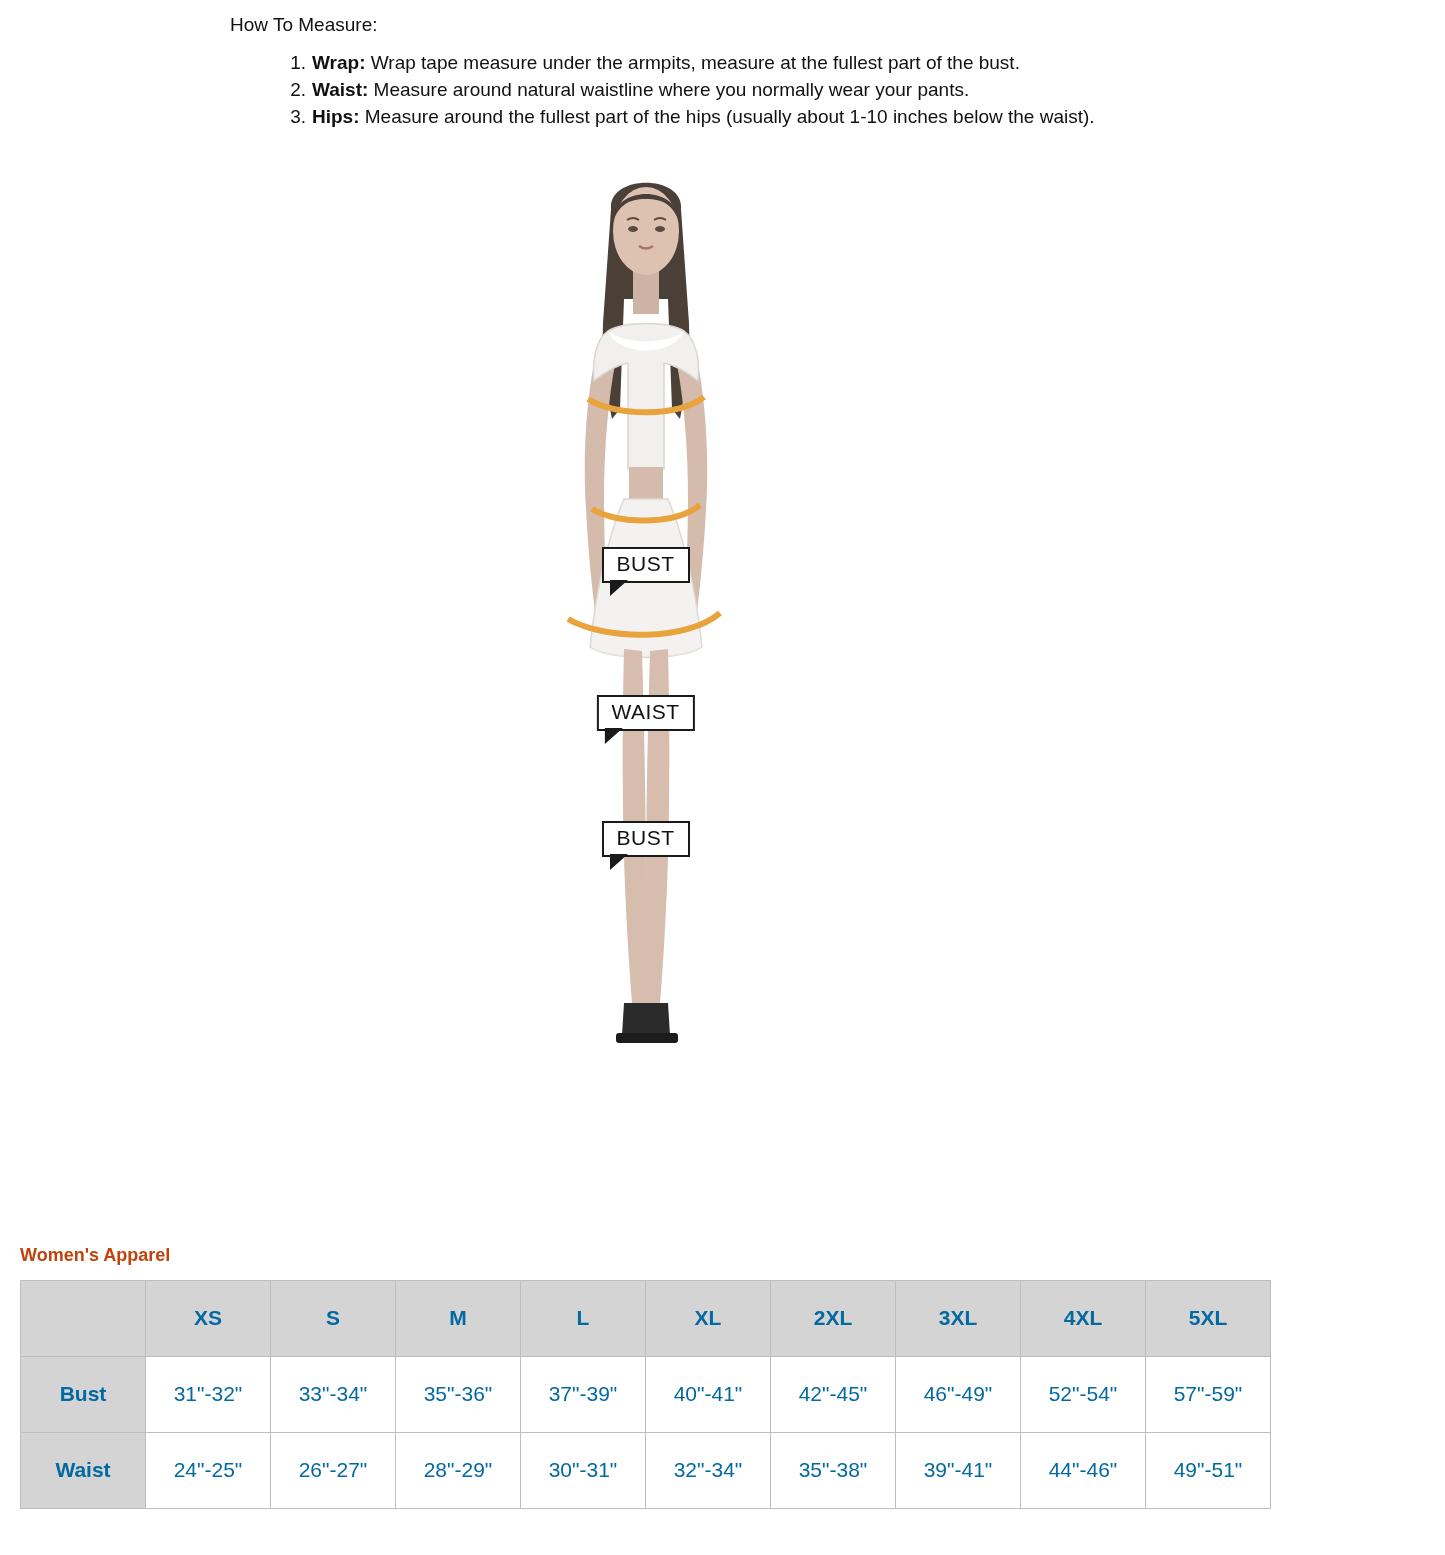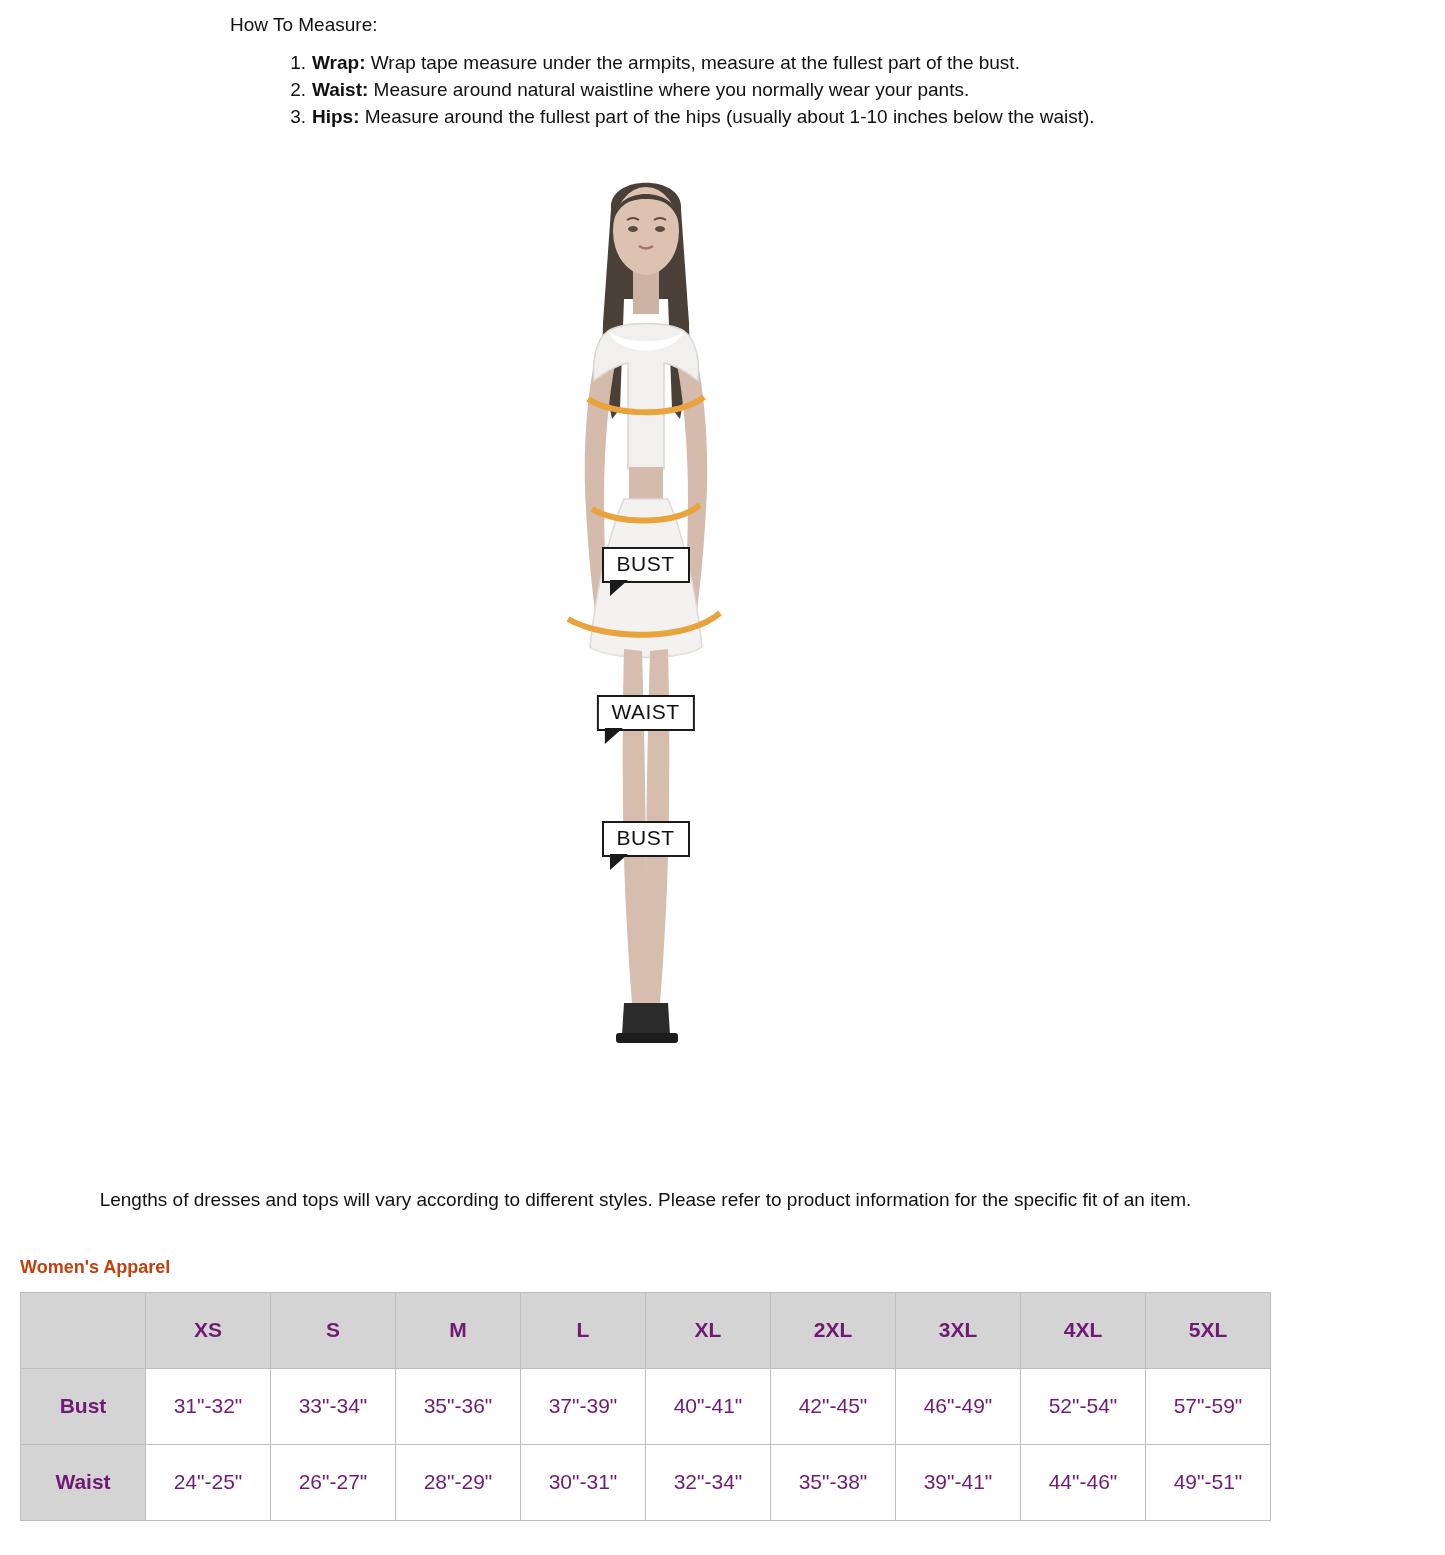--- a/index.html
+++ b/index.html
@@ -106,21 +106,21 @@
     width: calc(100% - 40px);
     margin: 0 20px 20px 20px;
     table-layout: fixed;
   }
   table.size-table th,
   table.size-table td {
     border: 1px solid #bdbdbd;
     height: 76px;
     text-align: center;
     font-size: 21px;
-    color: #701a75;
+    color: #0369a1;
   }
   table.size-table thead th {
     background: #d4d4d4;
     font-weight: bold;
   }
   table.size-table tbody th {
     background: #d4d4d4;
     font-weight: bold;
     width: 132px;
   }
@@ -188,21 +188,20 @@
         <path d="M96 360 C122 376 180 376 204 356" stroke="#e8a33d" stroke-width="6" fill="none"></path>
         <path d="M72 470 C110 492 192 492 224 464" stroke="#e8a33d" stroke-width="6" fill="none"></path>
       </svg>
 
       <div class="tag tag-bust">BUST</div>
       <div class="tag tag-waist">WAIST</div>
       <div class="tag tag-hips">BUST</div>
     </div>
   </div>
 
-  <div class="note">Lengths of dresses and tops will vary according to different styles. Please refer to product information for the specific fit of an item.</div>
 
   <div class="section-title">Women's Apparel</div>
   <table class="size-table">
     <thead>
       <tr>
         <th class="corner"></th>
         <th>XS</th>
         <th>S</th>
         <th>M</th>
         <th>L</th>

